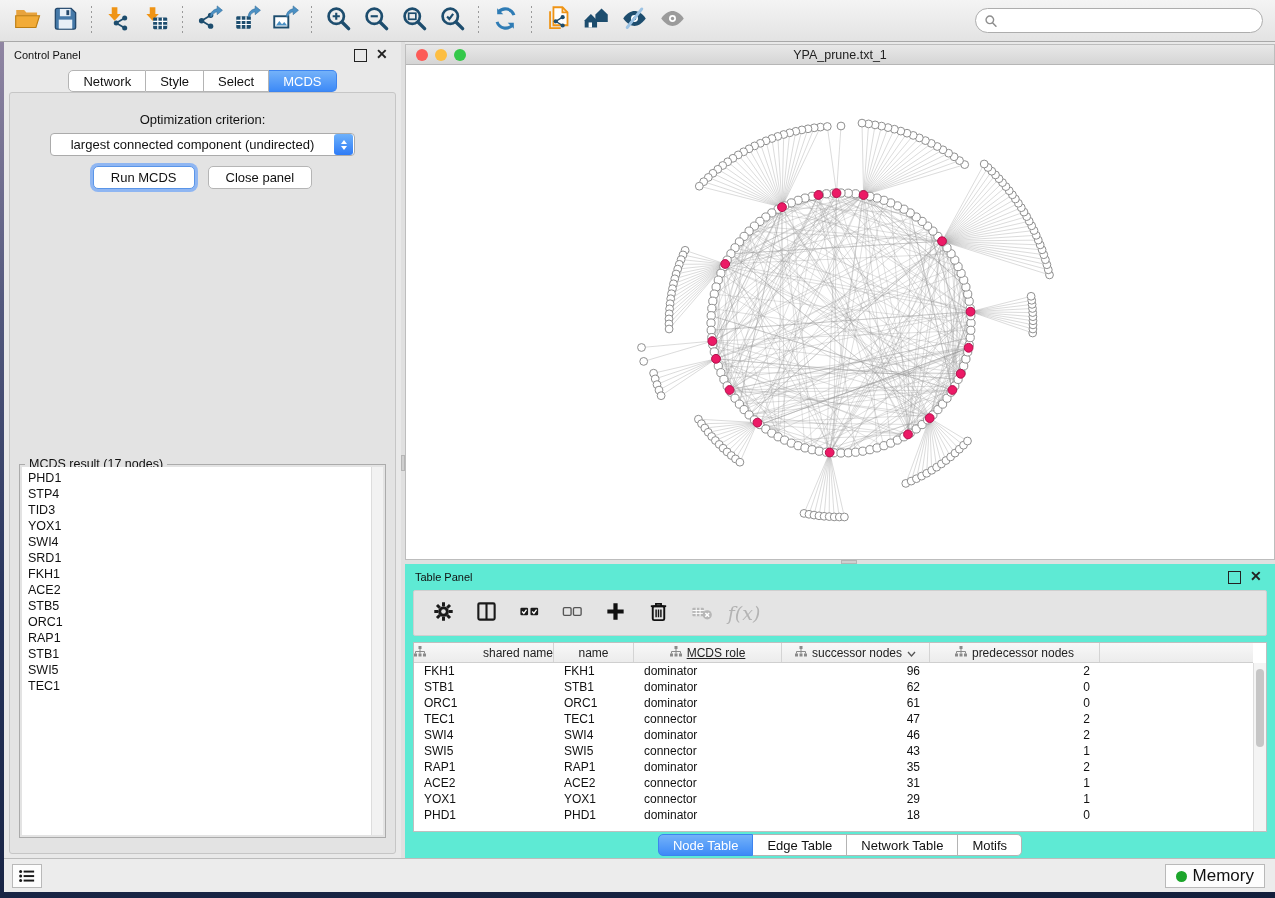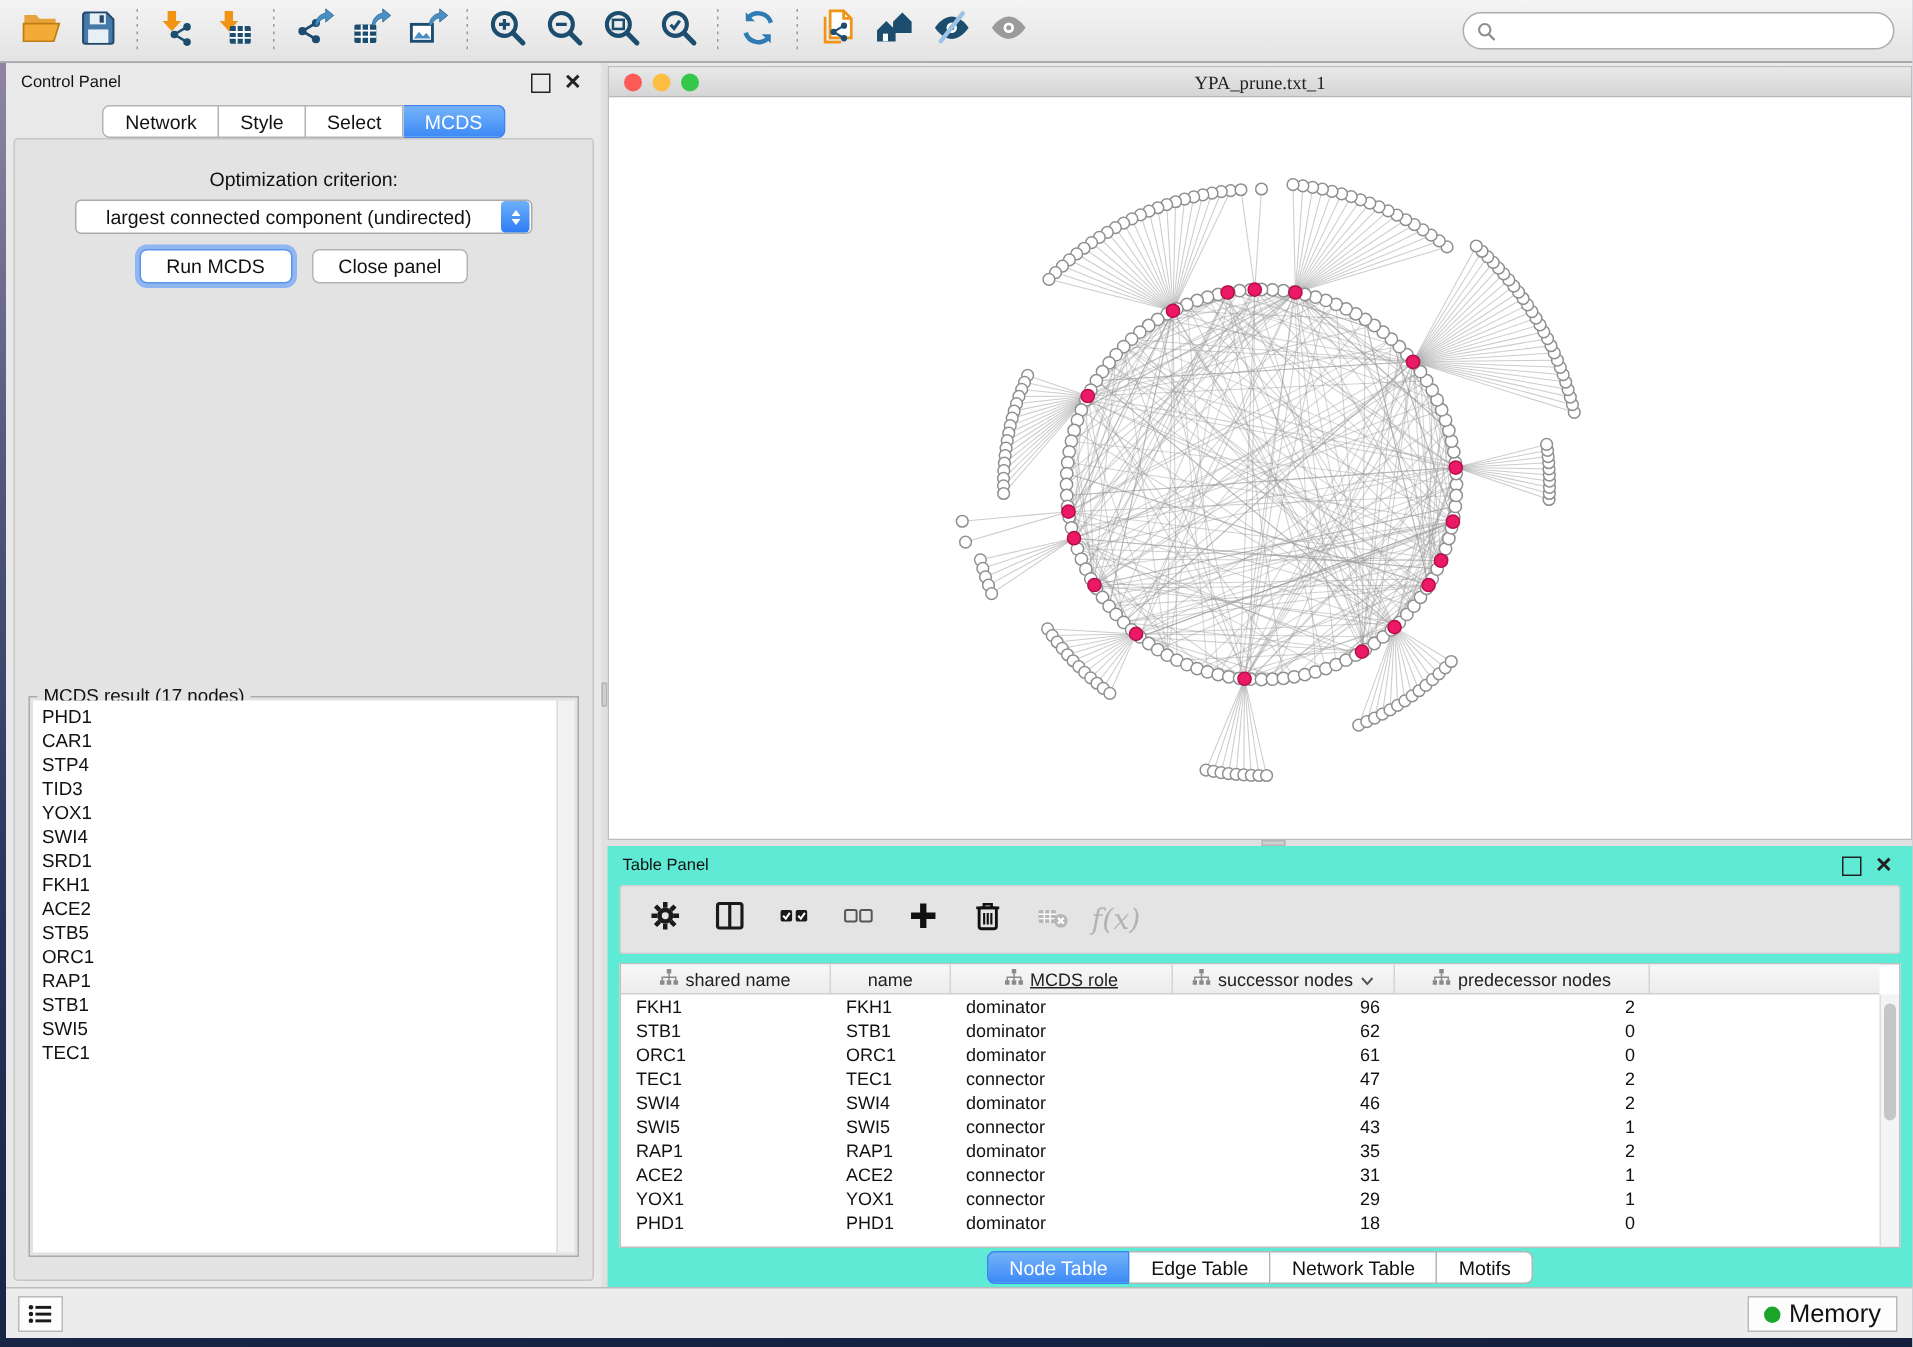--- a/index.html
+++ b/index.html
@@ -72,21 +72,21 @@
   .v-grip { position:absolute; top:413px; left:0; width:4px; height:16px;
     background:#cfcfcf; border:1px solid #b5b5b5; }
   .h-splitter { position:absolute; left:401px; top:518px; right:0; height:4px; background:#e0e0e0; }
   .h-grip { position:absolute; left:436px; top:0; width:16px; height:4px;
     background:#cfcfcf; border:1px solid #b5b5b5; }
 
   
   #network-view { position:absolute; left:401px; top:2px; right:0; height:516px;
     background:#fff; border:1px solid #bdbdbd; }
   .net-titlebar { position:absolute; left:0; top:0; right:0; height:20px;
-    background:linear-gradient(#e8e8e8,#d5d5d5); border-bottom:1px solid #b6b6b6;font-family:Liberation Serif, serif; }
+    background:linear-gradient(#e8e8e8,#d5d5d5); border-bottom:1px solid #b6b6b6; }
   .lights { position:absolute; left:10px; top:4px; display:flex; gap:7px; }
   .light { width:12px; height:12px; border-radius:50%; }
   .net-title { position:absolute; width:100%; top:3px; text-align:center; font-size:12.5px; color:#222; }
   .net-canvas { position:absolute; left:0; top:20px; right:0; bottom:0; background:#fff; }
 
   
   #table-panel { position:absolute; left:401px; top:522px; right:0; bottom:34px; background:#5eead4; }
   .tp-toolbar { position:absolute; left:8px; right:8px; top:26px; height:46px;
     background:#e4e4e4; border:1px solid #cfcfcf; border-radius:2px;
     display:flex; align-items:center; padding-left:16px; gap:17px; }
@@ -306,21 +306,20 @@
           </span>
         </div>
         <div class="btn-row">
           <div class="push-btn focused">Run MCDS</div>
           <div class="push-btn">Close panel</div>
         </div>
         <div class="result-fieldset">
           <span class="result-legend">MCDS result (17 nodes)</span>
           <div class="result-list">
               <div class="result-item">PHD1</div>
-              <div class="result-item">CAR1</div>
               <div class="result-item">STP4</div>
               <div class="result-item">TID3</div>
               <div class="result-item">YOX1</div>
               <div class="result-item">SWI4</div>
               <div class="result-item">SRD1</div>
               <div class="result-item">FKH1</div>
               <div class="result-item">ACE2</div>
               <div class="result-item">STB5</div>
               <div class="result-item">ORC1</div>
               <div class="result-item">RAP1</div>
@@ -1119,21 +1118,21 @@
                 <circle cx="18" cy="15.5" r="4.8" fill="#b7b7b7"></circle>
                 <path d="M16 13.5l4 4M20 13.5l-4 4" stroke="#fff" stroke-width="1.6"></path>
               </svg></span>
           </div>
           <div class="tp-btn">
             <span class="fx">f(x)</span>
           </div>
         </div>
       <div class="tbl-wrap">
         <div class="tbl-header">
-            <div class="th" style="width: 140px;">
+            <div class="th" style="width: 140px; justify-content: space-between;">
               <span><svg width="12" height="11" viewBox="0 0 12 11">
                   <g fill="#8a8a8a">
                     <rect x="4.5" y="0" width="3" height="3"></rect>
                     <rect x="0" y="7.5" width="3" height="3"></rect>
                     <rect x="4.5" y="7.5" width="3" height="3"></rect>
                     <rect x="9" y="7.5" width="3" height="3"></rect>
                     <path d="M6 3v2M1.5 7.5v-2h9v2M6 5.5v2" stroke="#8a8a8a" fill="none"></path>
                   </g>
                 </svg></span>
               <span>shared name</span>

